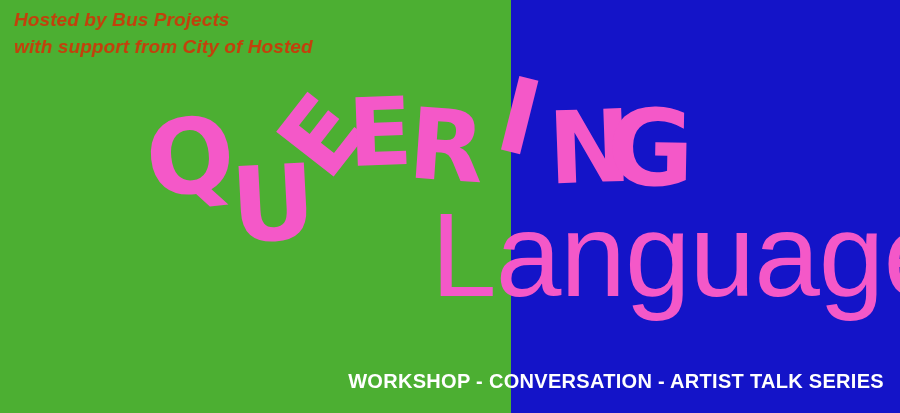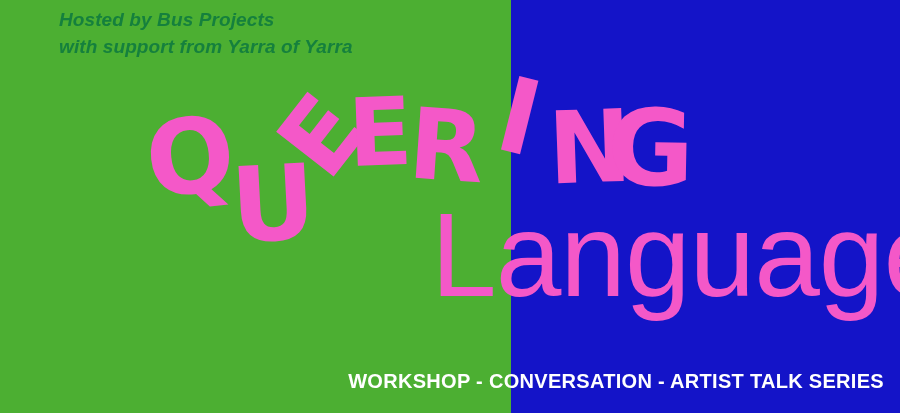--- a/index.html
+++ b/index.html
@@ -29,28 +29,27 @@
     top: 0;
     width: 389px;
     height: 413px;
     background: #1414C8;
   }
   
   .credits {
     position: absolute;
     left: 14px;
     top: 7px;
-    color: #15803d;
+    color: #c2410c;
     font-size: 19px;
     font-weight: bold;
     font-style: italic;
     line-height: 1.42;
     letter-spacing: 0.1px;
     white-space: nowrap;
-    margin-left: 45px;
   }
   
   .queering {
     position: absolute;
     left: 0;
     top: 0;
     width: 900px;
     height: 413px;
     pointer-events: none;
   }
@@ -100,21 +99,21 @@
 </head>
 <body>
 
 <div id="poster">
 
   <div class="bg-green" style="width: 511px; background: rgb(76, 175, 50);"></div>
   <div class="bg-blue" style="left: 511px; width: 389px; background: rgb(20, 20, 200);"></div>
 
   <div class="credits">
     <div>Hosted by Bus Projects</div>
-    <div>with support from Yarra of Yarra</div>
+    <div>with support from City of Hosted</div>
   </div>
 
   <div class="queering">
       <span class="q-letter" style="left: 146px; top: 105px; font-size: 104px; transform: rotate(-6deg); color: rgb(244, 88, 200);">Q</span>
       <span class="q-letter" style="left: 231px; top: 152px; font-size: 104px; transform: rotate(-3deg); color: rgb(244, 88, 200);">U</span>
       <span class="q-letter" style="left: 288px; top: 86px; font-size: 100px; transform: rotate(-52deg); color: rgb(244, 88, 200);">E</span>
       <span class="q-letter" style="left: 348px; top: 86px; font-size: 94px; transform: rotate(-2deg); color: rgb(244, 88, 200);">E</span>
       <span class="q-letter" style="left: 409px; top: 97px; font-size: 98px; transform: rotate(4deg); color: rgb(244, 88, 200);">R</span>
       <span class="q-letter" style="left: 500px; top: 65px; font-size: 104px; transform: rotate(14deg); color: rgb(244, 88, 200);">I</span>
       <span class="q-letter" style="left: 548px; top: 98px; font-size: 100px; transform: rotate(-2deg); color: rgb(244, 88, 200);">N</span>

